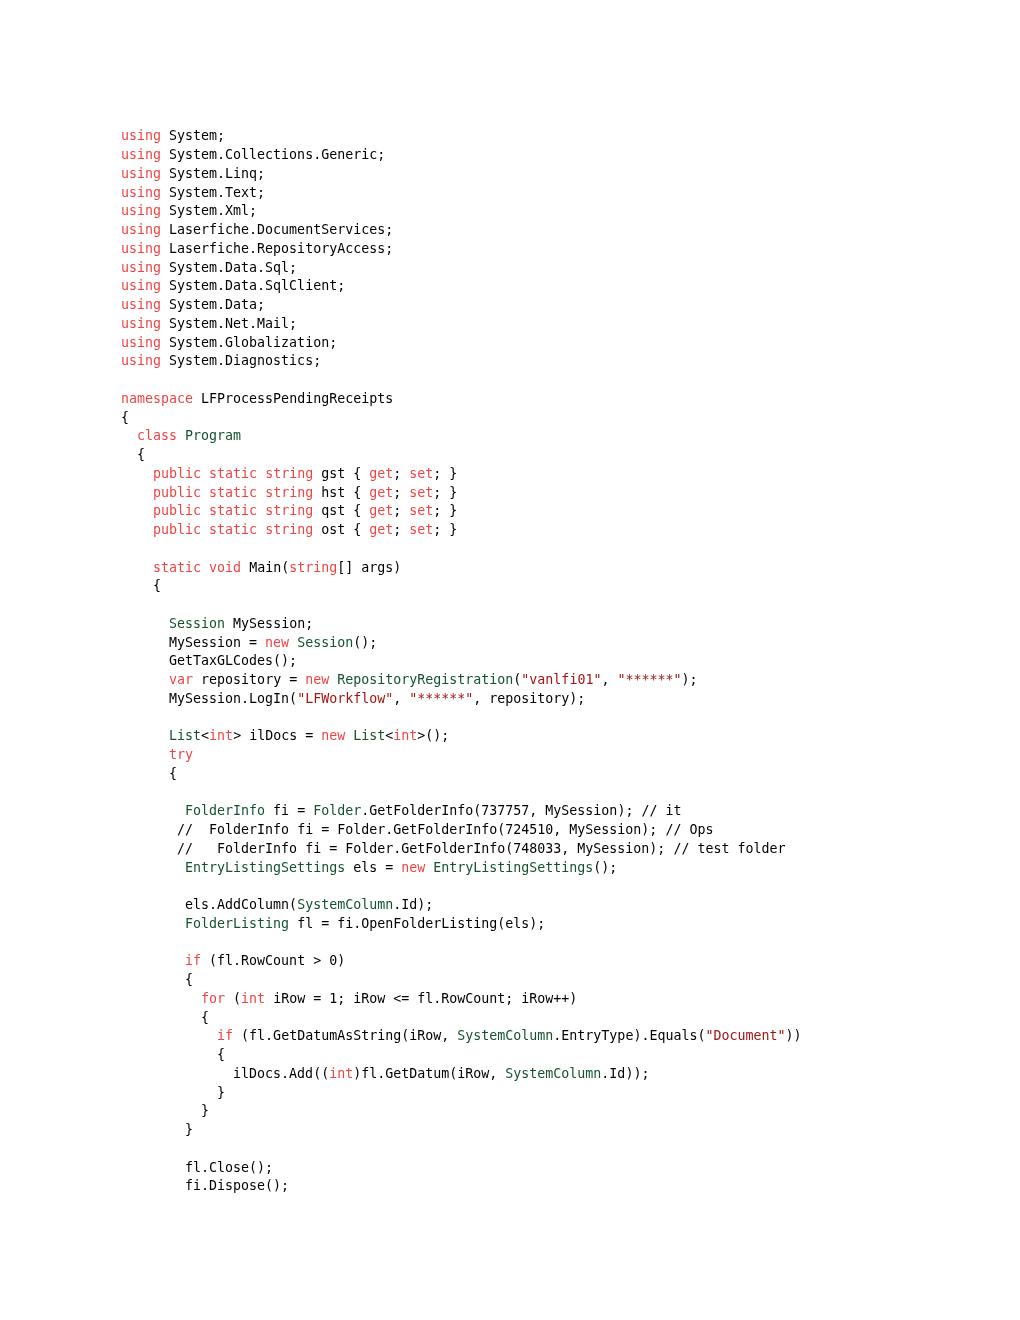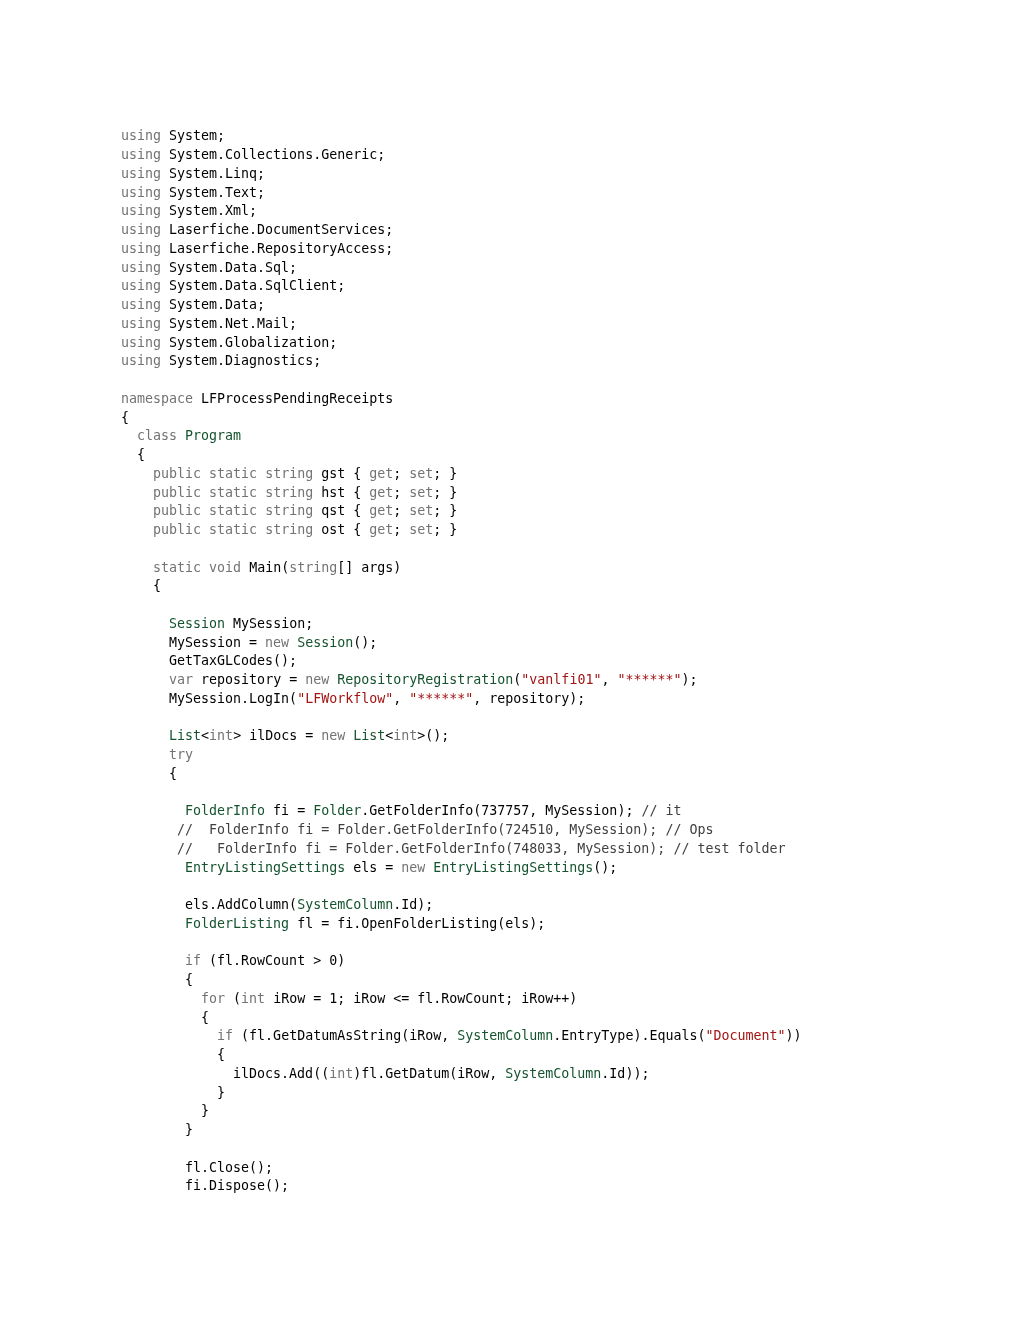--- a/index.html
+++ b/index.html
@@ -31,24 +31,24 @@
     white-space: pre;
     color: #000000;
     font-family: "DejaVu Sans Mono", "Liberation Mono", monospace;
     -webkit-font-smoothing: antialiased;
   }
   .code-line {
     white-space: pre;
     min-height: 18.75px;
     font-family: "DejaVu Sans Mono", "Liberation Mono", monospace;
   }
-  .tok-kw   { color: #737373; }
+  .tok-kw   { color: #ef4444; }
   .tok-type { color: #14532d; }
   .tok-str  { color: #a31515; }
-  .tok-com  { color: #404040; }
+  .tok-com  { color: #000000; }
   .tok-pln  { color: #000000; }
 </style>
 </head>
 <body>
 
 <div id="page">
   <pre id="code-listing"><div class="code-line"><span class="tok-kw">using</span><span class="tok-pln"> System;</span></div><div class="code-line"><span class="tok-kw">using</span><span class="tok-pln"> System.Collections.Generic;</span></div><div class="code-line"><span class="tok-kw">using</span><span class="tok-pln"> System.Linq;</span></div><div class="code-line"><span class="tok-kw">using</span><span class="tok-pln"> System.Text;</span></div><div class="code-line"><span class="tok-kw">using</span><span class="tok-pln"> System.Xml;</span></div><div class="code-line"><span class="tok-kw">using</span><span class="tok-pln"> Laserfiche.DocumentServices;</span></div><div class="code-line"><span class="tok-kw">using</span><span class="tok-pln"> Laserfiche.RepositoryAccess;</span></div><div class="code-line"><span class="tok-kw">using</span><span class="tok-pln"> System.Data.Sql;</span></div><div class="code-line"><span class="tok-kw">using</span><span class="tok-pln"> System.Data.SqlClient;</span></div><div class="code-line"><span class="tok-kw">using</span><span class="tok-pln"> System.Data;</span></div><div class="code-line"><span class="tok-kw">using</span><span class="tok-pln"> System.Net.Mail;</span></div><div class="code-line"><span class="tok-kw">using</span><span class="tok-pln"> System.Globalization;</span></div><div class="code-line"><span class="tok-kw">using</span><span class="tok-pln"> System.Diagnostics;</span></div><div class="code-line">&nbsp;</div><div class="code-line"><span class="tok-kw">namespace</span><span class="tok-pln"> LFProcessPendingReceipts</span></div><div class="code-line"><span class="tok-pln">{</span></div><div class="code-line"><span class="tok-pln">  </span><span class="tok-kw">class</span><span class="tok-pln"> </span><span class="tok-type">Program</span></div><div class="code-line"><span class="tok-pln">  {</span></div><div class="code-line"><span class="tok-pln">    </span><span class="tok-kw">public</span><span class="tok-pln"> </span><span class="tok-kw">static</span><span class="tok-pln"> </span><span class="tok-kw">string</span><span class="tok-pln"> gst { </span><span class="tok-kw">get</span><span class="tok-pln">; </span><span class="tok-kw">set</span><span class="tok-pln">; }</span></div><div class="code-line"><span class="tok-pln">    </span><span class="tok-kw">public</span><span class="tok-pln"> </span><span class="tok-kw">static</span><span class="tok-pln"> </span><span class="tok-kw">string</span><span class="tok-pln"> hst { </span><span class="tok-kw">get</span><span class="tok-pln">; </span><span class="tok-kw">set</span><span class="tok-pln">; }</span></div><div class="code-line"><span class="tok-pln">    </span><span class="tok-kw">public</span><span class="tok-pln"> </span><span class="tok-kw">static</span><span class="tok-pln"> </span><span class="tok-kw">string</span><span class="tok-pln"> qst { </span><span class="tok-kw">get</span><span class="tok-pln">; </span><span class="tok-kw">set</span><span class="tok-pln">; }</span></div><div class="code-line"><span class="tok-pln">    </span><span class="tok-kw">public</span><span class="tok-pln"> </span><span class="tok-kw">static</span><span class="tok-pln"> </span><span class="tok-kw">string</span><span class="tok-pln"> ost { </span><span class="tok-kw">get</span><span class="tok-pln">; </span><span class="tok-kw">set</span><span class="tok-pln">; }</span></div><div class="code-line">&nbsp;</div><div class="code-line"><span class="tok-pln">    </span><span class="tok-kw">static</span><span class="tok-pln"> </span><span class="tok-kw">void</span><span class="tok-pln"> Main(</span><span class="tok-kw">string</span><span class="tok-pln">[] args)</span></div><div class="code-line"><span class="tok-pln">    {</span></div><div class="code-line">&nbsp;</div><div class="code-line"><span class="tok-pln">      </span><span class="tok-type">Session</span><span class="tok-pln"> MySession;</span></div><div class="code-line"><span class="tok-pln">      MySession = </span><span class="tok-kw">new</span><span class="tok-pln"> </span><span class="tok-type">Session</span><span class="tok-pln">();</span></div><div class="code-line"><span class="tok-pln">      GetTaxGLCodes();</span></div><div class="code-line"><span class="tok-pln">      </span><span class="tok-kw">var</span><span class="tok-pln"> repository = </span><span class="tok-kw">new</span><span class="tok-pln"> </span><span class="tok-type">RepositoryRegistration</span><span class="tok-pln">(</span><span class="tok-str">"vanlfi01"</span><span class="tok-pln">, </span><span class="tok-str">"******"</span><span class="tok-pln">);</span></div><div class="code-line"><span class="tok-pln">      MySession.LogIn(</span><span class="tok-str">"LFWorkflow"</span><span class="tok-pln">, </span><span class="tok-str">"******"</span><span class="tok-pln">, repository);</span></div><div class="code-line">&nbsp;</div><div class="code-line"><span class="tok-pln">      </span><span class="tok-type">List</span><span class="tok-pln">&lt;</span><span class="tok-kw">int</span><span class="tok-pln">&gt; ilDocs = </span><span class="tok-kw">new</span><span class="tok-pln"> </span><span class="tok-type">List</span><span class="tok-pln">&lt;</span><span class="tok-kw">int</span><span class="tok-pln">&gt;();</span></div><div class="code-line"><span class="tok-pln">      </span><span class="tok-kw">try</span></div><div class="code-line"><span class="tok-pln">      {</span></div><div class="code-line">&nbsp;</div><div class="code-line"><span class="tok-pln">        </span><span class="tok-type">FolderInfo</span><span class="tok-pln"> fi = </span><span class="tok-type">Folder</span><span class="tok-pln">.GetFolderInfo(737757, MySession); </span><span class="tok-com">// it</span></div><div class="code-line"><span class="tok-pln">       </span><span class="tok-com">//  FolderInfo fi = Folder.GetFolderInfo(724510, MySession); // Ops</span></div><div class="code-line"><span class="tok-pln">       </span><span class="tok-com">//   FolderInfo fi = Folder.GetFolderInfo(748033, MySession); // test folder</span></div><div class="code-line"><span class="tok-pln">        </span><span class="tok-type">EntryListingSettings</span><span class="tok-pln"> els = </span><span class="tok-kw">new</span><span class="tok-pln"> </span><span class="tok-type">EntryListingSettings</span><span class="tok-pln">();</span></div><div class="code-line">&nbsp;</div><div class="code-line"><span class="tok-pln">        els.AddColumn(</span><span class="tok-type">SystemColumn</span><span class="tok-pln">.Id);</span></div><div class="code-line"><span class="tok-pln">        </span><span class="tok-type">FolderListing</span><span class="tok-pln"> fl = fi.OpenFolderListing(els);</span></div><div class="code-line">&nbsp;</div><div class="code-line"><span class="tok-pln">        </span><span class="tok-kw">if</span><span class="tok-pln"> (fl.RowCount &gt; 0)</span></div><div class="code-line"><span class="tok-pln">        {</span></div><div class="code-line"><span class="tok-pln">          </span><span class="tok-kw">for</span><span class="tok-pln"> (</span><span class="tok-kw">int</span><span class="tok-pln"> iRow = 1; iRow &lt;= fl.RowCount; iRow++)</span></div><div class="code-line"><span class="tok-pln">          {</span></div><div class="code-line"><span class="tok-pln">            </span><span class="tok-kw">if</span><span class="tok-pln"> (fl.GetDatumAsString(iRow, </span><span class="tok-type">SystemColumn</span><span class="tok-pln">.EntryType).Equals(</span><span class="tok-str">"Document"</span><span class="tok-pln">))</span></div><div class="code-line"><span class="tok-pln">            {</span></div><div class="code-line"><span class="tok-pln">              ilDocs.Add((</span><span class="tok-kw">int</span><span class="tok-pln">)fl.GetDatum(iRow, </span><span class="tok-type">SystemColumn</span><span class="tok-pln">.Id));</span></div><div class="code-line"><span class="tok-pln">            }</span></div><div class="code-line"><span class="tok-pln">          }</span></div><div class="code-line"><span class="tok-pln">        }</span></div><div class="code-line">&nbsp;</div><div class="code-line"><span class="tok-pln">        fl.Close();</span></div><div class="code-line"><span class="tok-pln">        fi.Dispose();</span></div></pre>
 </div>
 
 </body></html>

